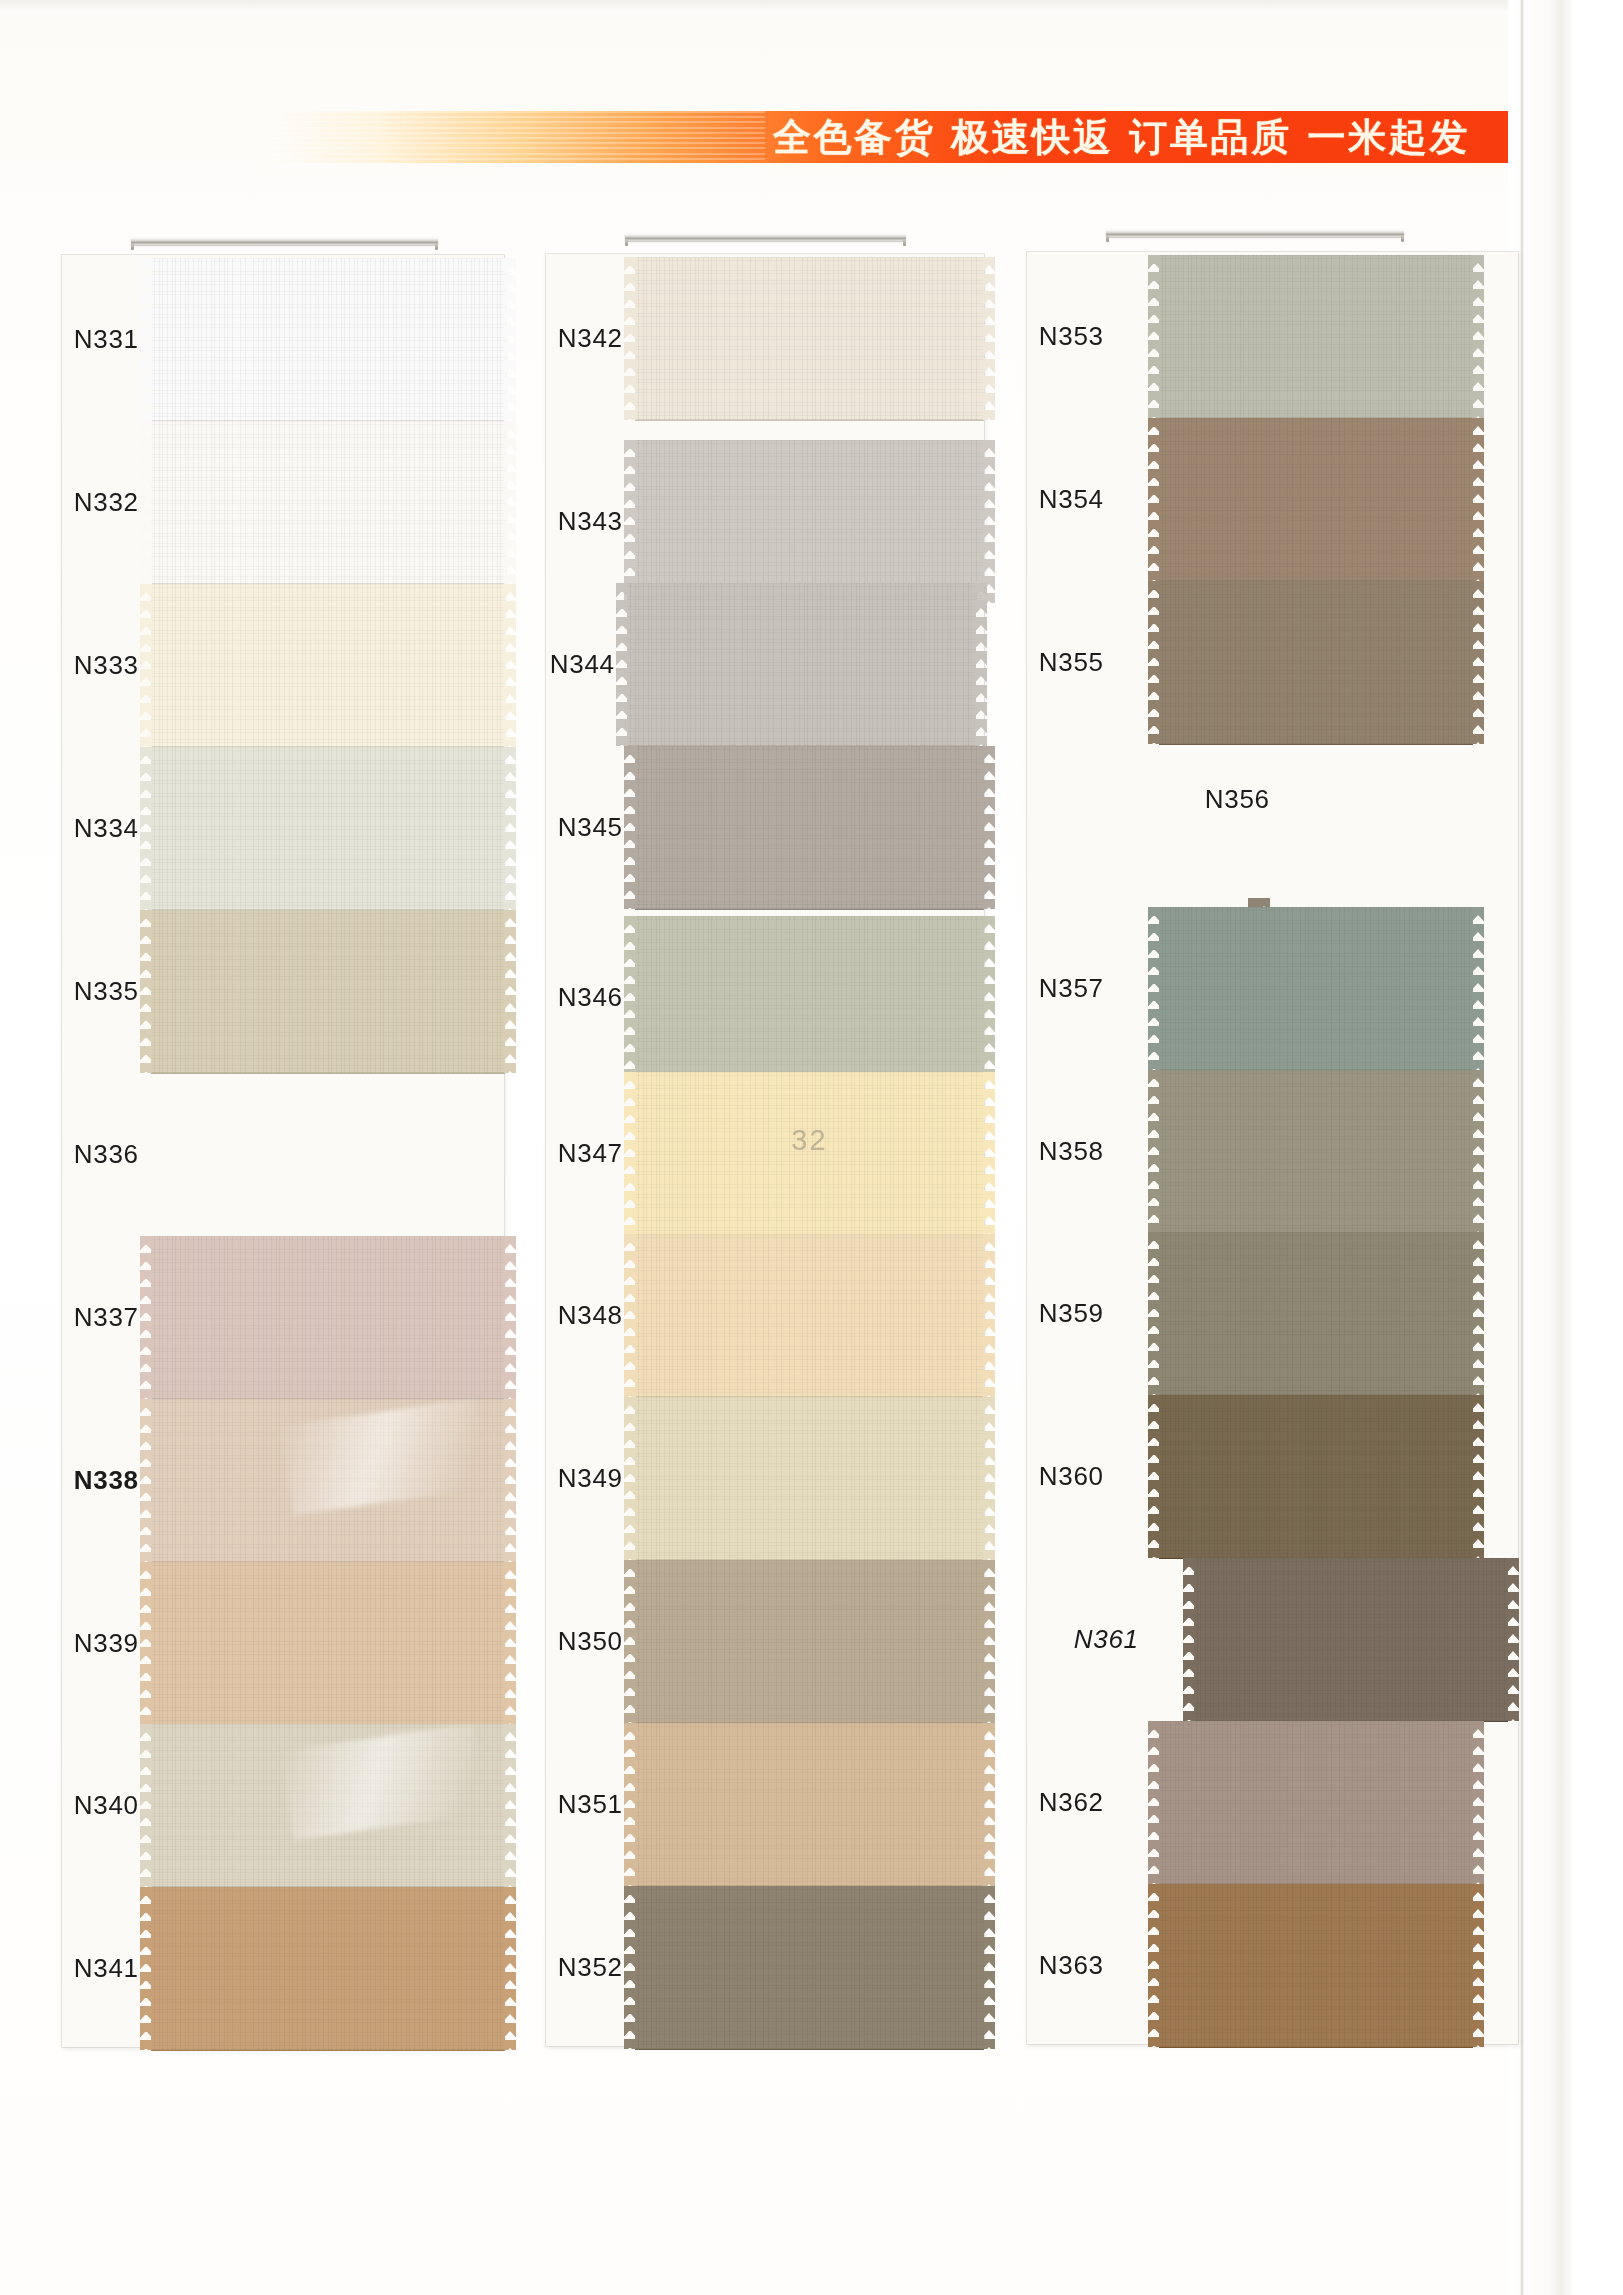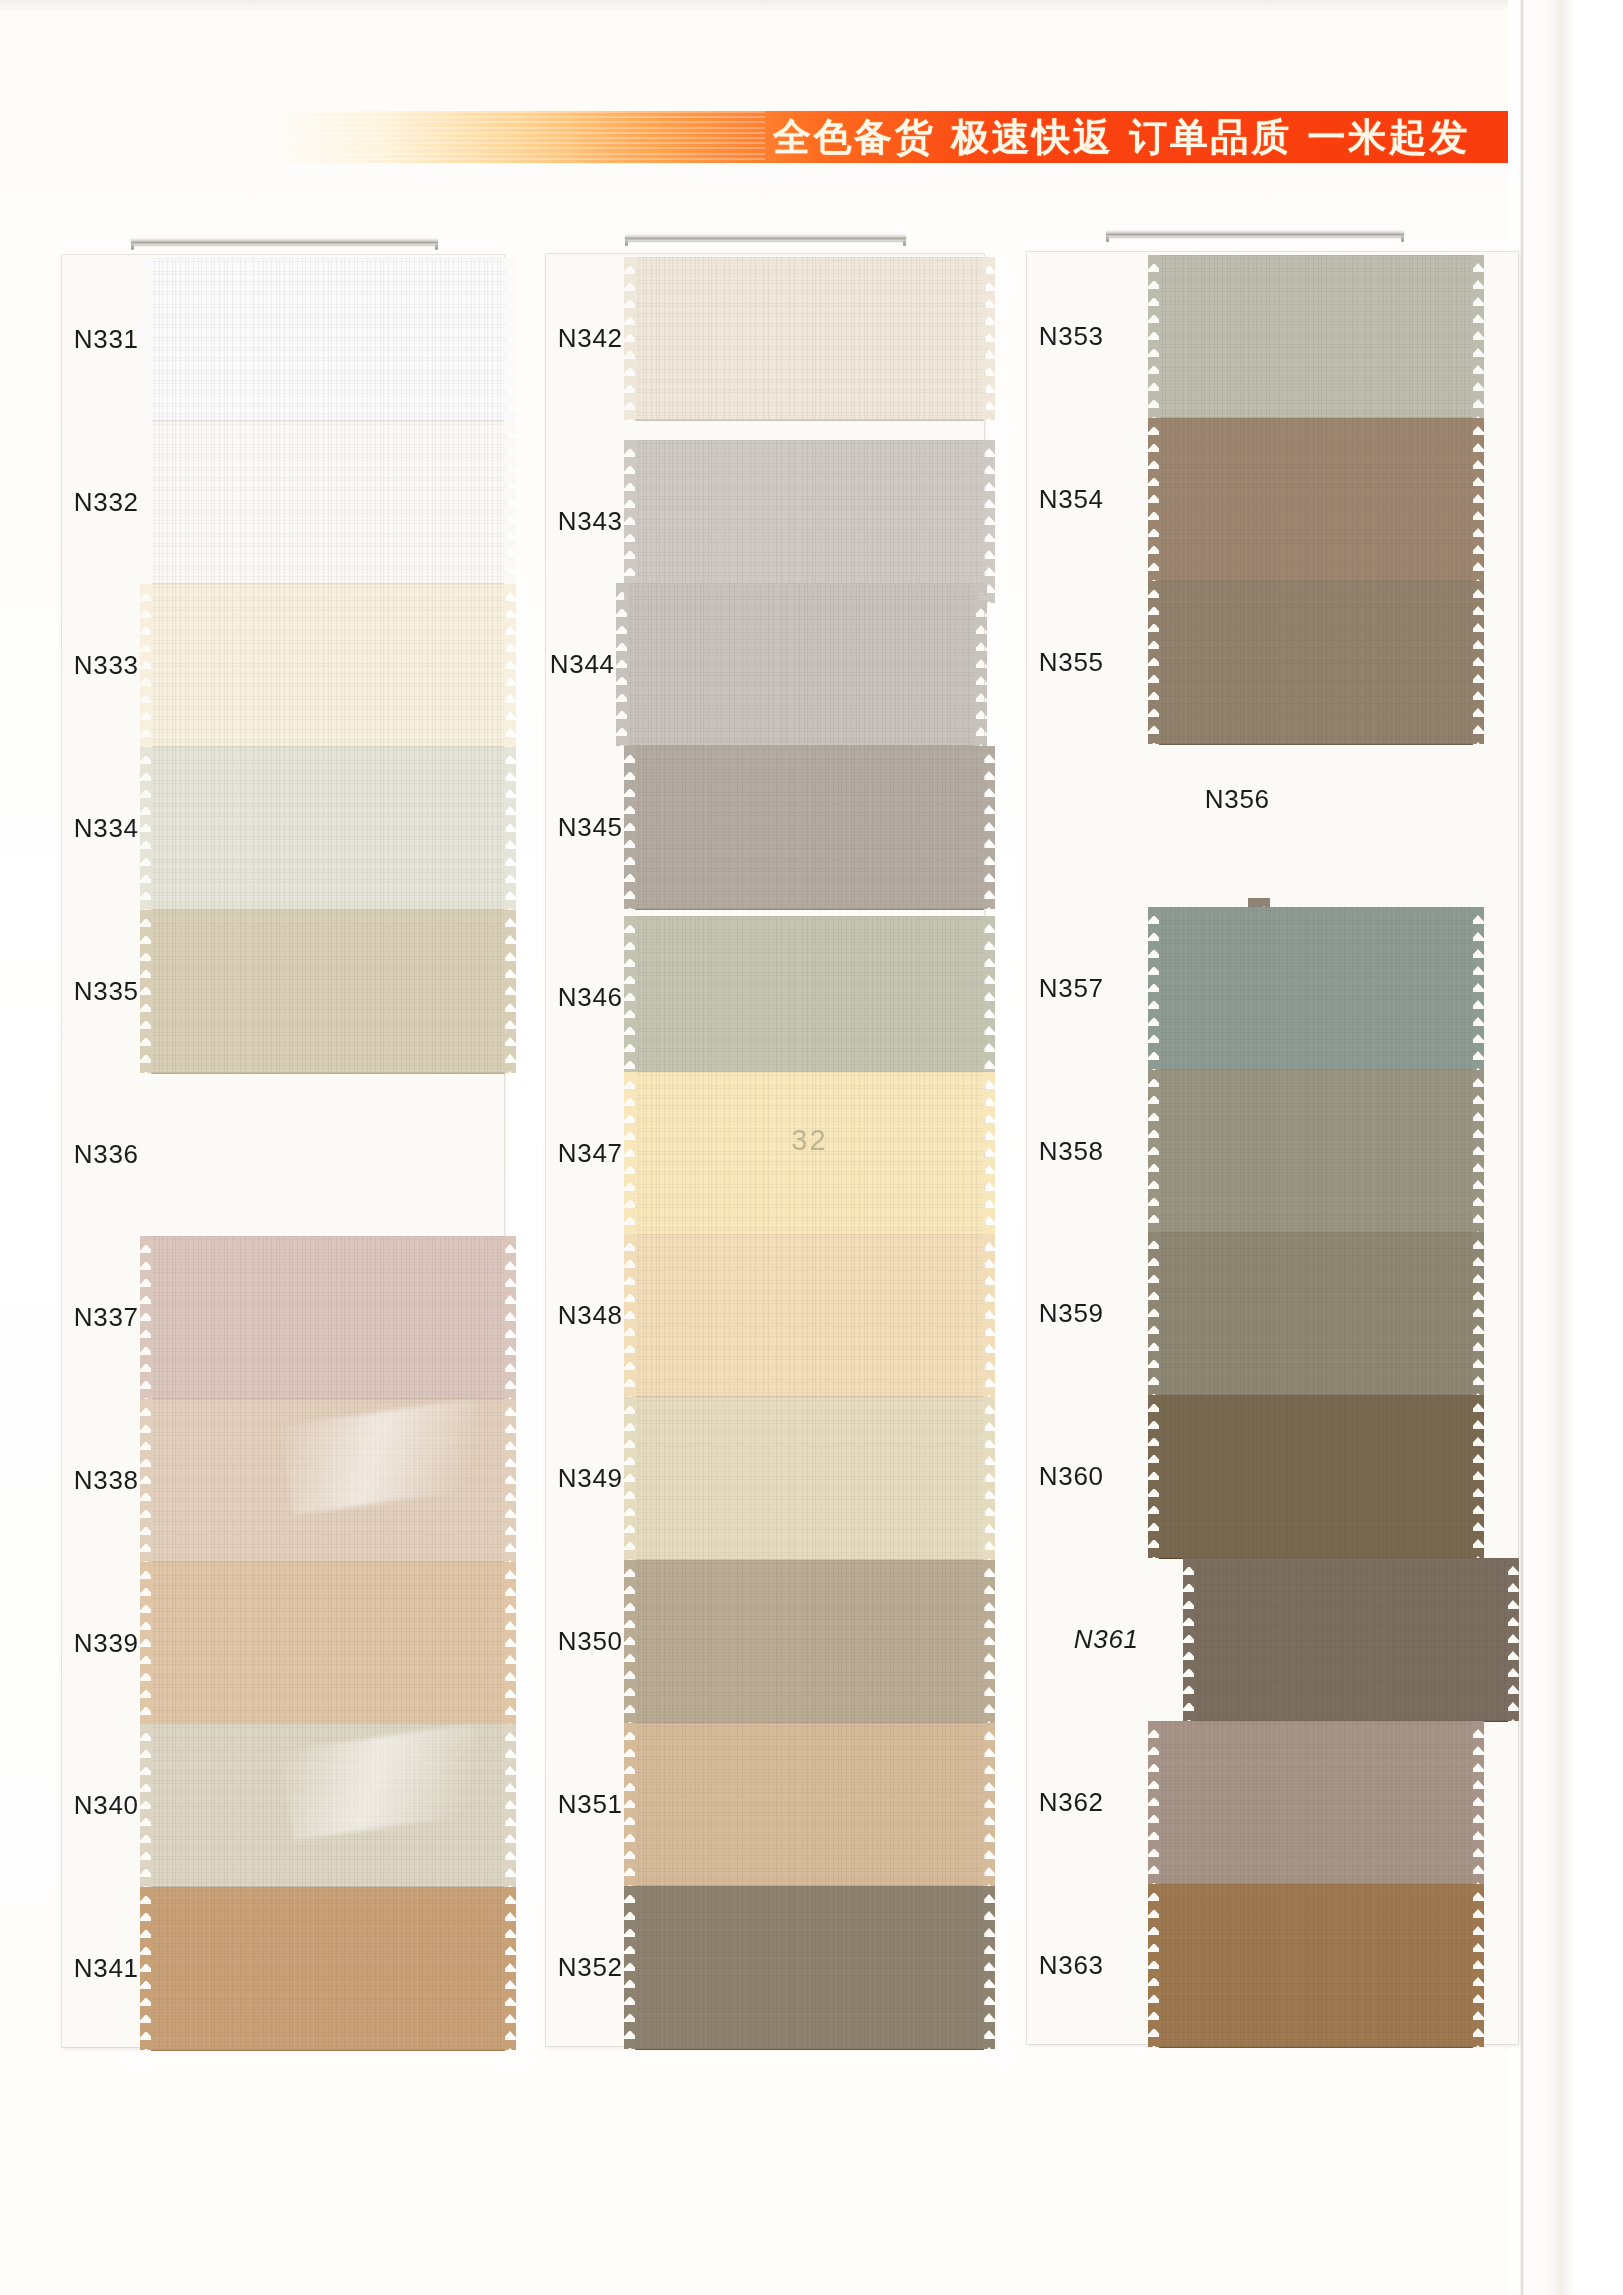--- a/index.html
+++ b/index.html
@@ -207,21 +207,21 @@
     <div class="swatch-row" style="left: 62px; top: 1073px; width: 443px; height: 163px;">
       <div class="swatch-code">N336</div>
     </div>
     <div class="swatch-row" style="left: 62px; top: 1236px; width: 443px; height: 163px;">
       <div class="swatch-code">N337</div>
       <div class="swatch-chip" style="background: rgb(219, 198, 189); margin-left: -25px; border-bottom: 0.7px solid rgb(185, 164, 155);">
         <div class="zig-left" style="background-image: linear-gradient(-45deg, rgba(0, 0, 0, 0) 0px, rgba(0, 0, 0, 0) 50%, rgb(219, 198, 189) 50%, rgb(219, 198, 189) 100%), linear-gradient(45deg, rgba(0, 0, 0, 0) 0px, rgba(0, 0, 0, 0) 50%, rgb(219, 198, 189) 50%, rgb(219, 198, 189) 100%);"></div>
         <div class="zig-right" style="background-image: linear-gradient(135deg, rgb(219, 198, 189) 0px, rgb(219, 198, 189) 50%, rgba(0, 0, 0, 0) 50%, rgba(0, 0, 0, 0) 100%), linear-gradient(225deg, rgb(219, 198, 189) 0px, rgb(219, 198, 189) 50%, rgba(0, 0, 0, 0) 50%, rgba(0, 0, 0, 0) 100%);"></div>
       </div>
     </div>
-    <div class="swatch-row" style="left: 62px; top: 1399px; width: 443px; height: 163px;">
+    <div class="swatch-row" style="left: 62px; top: 1399px; width: 443px; height: 163px; font-weight: bold;">
       <div class="swatch-code">N338</div>
       <div class="swatch-chip" style="background: rgb(225, 207, 188); margin-left: -25px; border-bottom: 0.7px solid rgb(191, 173, 154);">
         <div class="zig-left" style="background-image: linear-gradient(-45deg, rgba(0, 0, 0, 0) 0px, rgba(0, 0, 0, 0) 50%, rgb(225, 207, 188) 50%, rgb(225, 207, 188) 100%), linear-gradient(45deg, rgba(0, 0, 0, 0) 0px, rgba(0, 0, 0, 0) 50%, rgb(225, 207, 188) 50%, rgb(225, 207, 188) 100%);"></div>
         <div class="zig-right" style="background-image: linear-gradient(135deg, rgb(225, 207, 188) 0px, rgb(225, 207, 188) 50%, rgba(0, 0, 0, 0) 50%, rgba(0, 0, 0, 0) 100%), linear-gradient(225deg, rgb(225, 207, 188) 0px, rgb(225, 207, 188) 50%, rgba(0, 0, 0, 0) 50%, rgba(0, 0, 0, 0) 100%);"></div>
         <div class="sheen" style="left: 38%; top: 8%; width: 55%; height: 55%; transform: rotate(-8deg);"></div>
       </div>
     </div>
     <div class="swatch-row" style="left: 62px; top: 1562px; width: 443px; height: 163px;">
       <div class="swatch-code">N339</div>
       <div class="swatch-chip" style="background: rgb(224, 197, 167); margin-left: -25px; border-bottom: 0.7px solid rgb(190, 163, 133);">

